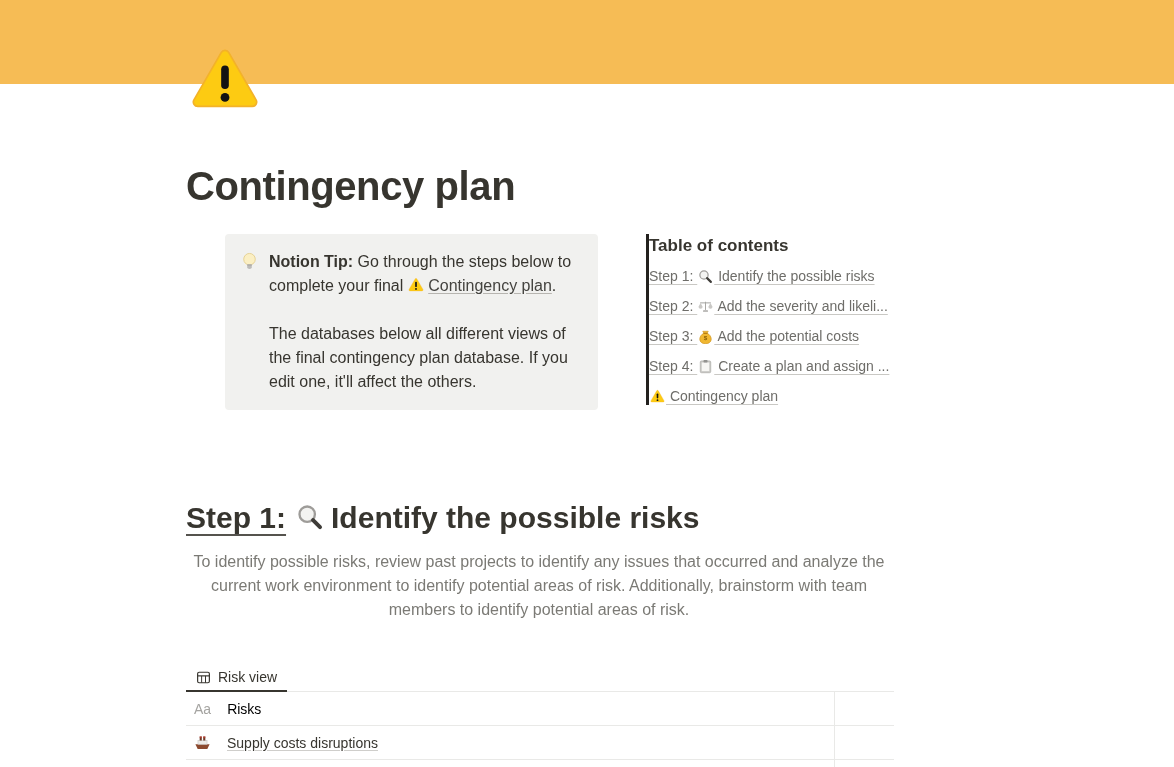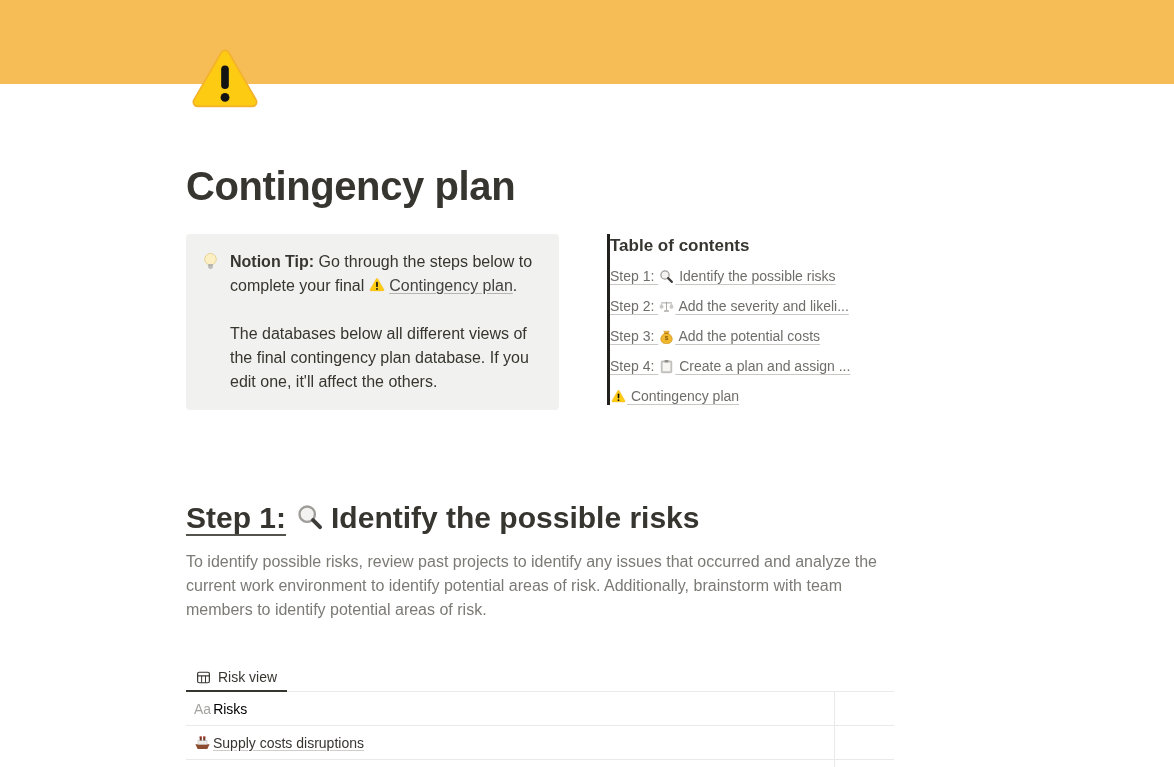--- a/index.html
+++ b/index.html
@@ -10,21 +10,21 @@
 
   .page { width: 708px; margin-left: 186px; }
 
   .page-icon { width: 74px; height: 72px; margin-top: -40px; margin-left: 2px; }
   .page-icon svg { width: 74px; height: 72px; display: block; }
 
   .page-title { margin-top: 46px; font-size: 40px; line-height: 48px; font-weight: 700;
     letter-spacing: -0.4px; color: #37352F; }
 
   .columns { display: flex; margin-top: 24px; }
-  .col-left { width: 373px; }
+  .col-left { width: 373px; margin-left: 39px; }
   .col-gap { width: 48px; }
   .col-right { flex: 1; min-width: 0; }
 
   .callout { background: #F1F1EF; border-radius: 4px; padding: 16px 16px 16px 12px;
     display: flex; gap: 8px; font-size: 16px; line-height: 24px; }
   .callout-icon { width: 24px; flex: none; padding-top: 1px; text-align: center; }
   .callout-icon svg { width: 21px; height: 21px; }
   .callout-body { min-width: 0; }
   .callout b { font-weight: 700; }
   .spacer-line { height: 24px; }
@@ -38,31 +38,31 @@
     margin-bottom: 13px; white-space: nowrap; overflow: hidden; cursor: pointer;
     text-decoration: underline; text-decoration-color: #c9c8c4; text-underline-offset: 3px; }
   .toc-item svg { width: 15px; height: 15px; vertical-align: -3px; margin: 0 1px; }
 
   .step-section { margin-top: 82px; }
   .step-heading { font-size: 30px; line-height: 36px; font-weight: 700; color: #37352F; }
   .step-heading .step-link { text-decoration: underline; text-underline-offset: 6px;
     text-decoration-thickness: 1.5px; text-decoration-color: #55534e; cursor: pointer; }
   .step-heading svg { width: 28px; height: 28px; vertical-align: -3px; margin: 0 7px 0 10px; }
 
-  .step-para { margin-top: 14px; font-size: 16px; line-height: 24px; color: #7b7a75; width: 706px; }
+  .step-para { margin-top: 14px; font-size: 16px; line-height: 24px; color: #7b7a75; width: 706px; text-align: center; }
 
   .tab-bar { margin-top: 8px; display: flex; border-bottom: 1px solid #E9E9E7; }
   .tab { display: flex; align-items: center; gap: 7px; padding: 7px 10px 5px 10px;
     font-size: 14px; font-weight: 500; color: #37352F; border-bottom: 2.5px solid #37352F;
     margin-bottom: -1px; cursor: pointer; margin-top: 32px; }
   .tab svg { width: 15px; height: 15px; }
 
   .db-table { width: 708px; }
   .db-row { display: flex; align-items: stretch; height: 34px; border-bottom: 1px solid #E9E9E7; }
-  .cell-main { width: 649px; display: flex; align-items: center; gap: 2px; padding-left: 8px;
+  .cell-main { width: 649px; display: flex; align-items: center; gap: 16px; padding-left: 8px;
     border-right: 1px solid #E9E9E7; }
   .cell-extra { flex: 1; }
   .db-row.partial { height: 12px; border-bottom: none; }
   .prop-type { font-size: 14px; color: #A5A4A1; }
   .prop-name { font-size: 14px; color: #000000; }
   .row-icon svg { width: 17px; height: 17px; display: block; }
   .row-link { font-size: 14px; font-weight: 500; color: #37352F; cursor: pointer;
     text-decoration: underline; text-decoration-color: #cfcecb; text-underline-offset: 2px; }
 </style>
 </head>

